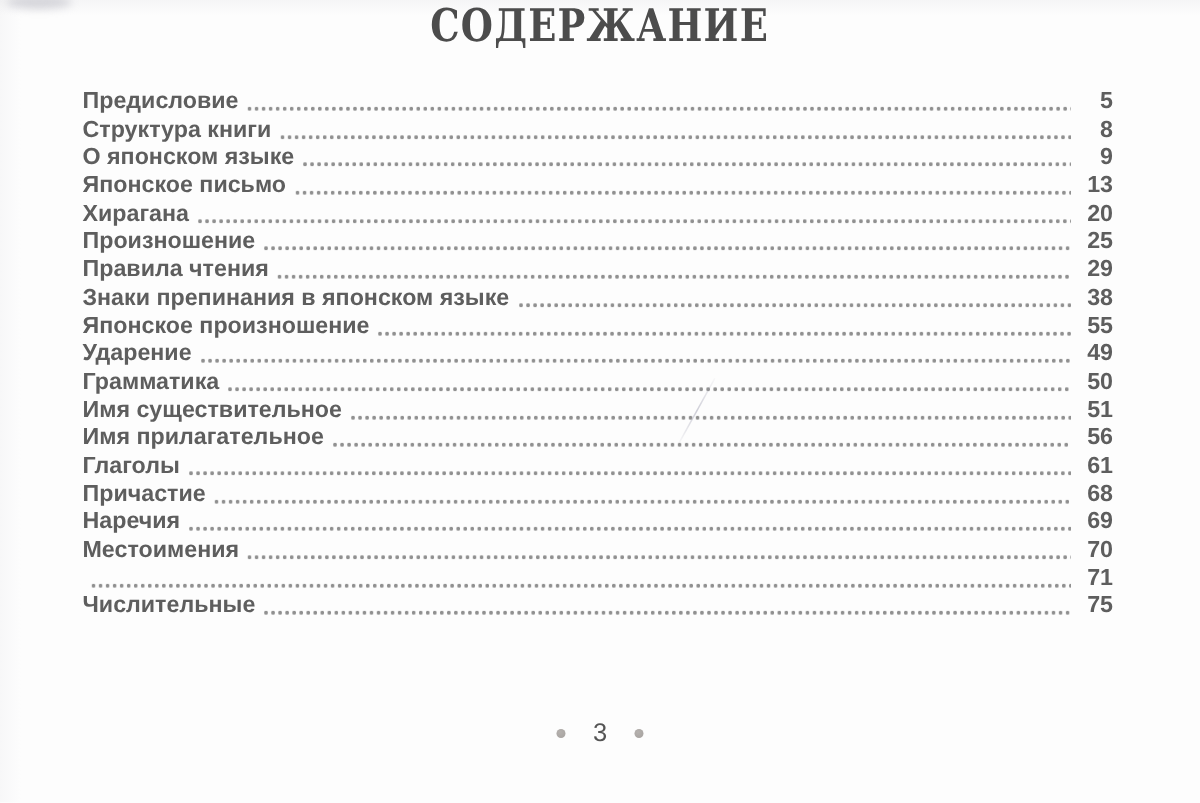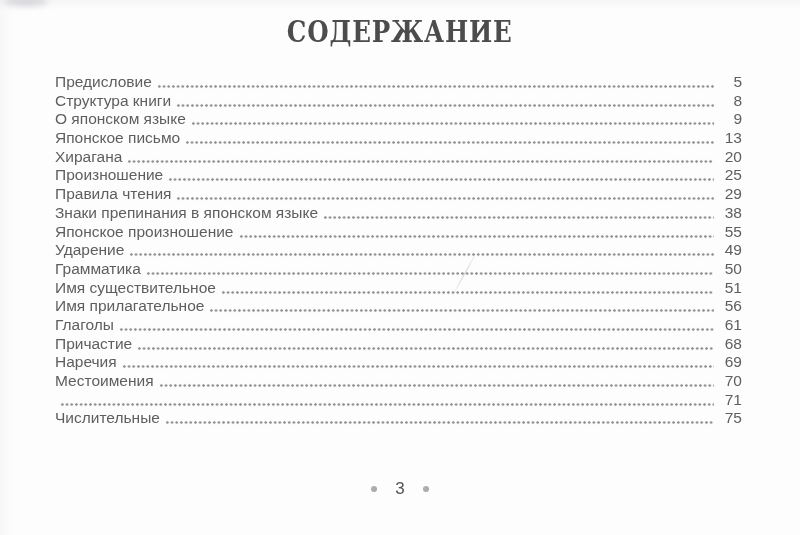--- a/index.html
+++ b/index.html
@@ -29,41 +29,42 @@
   .smudge-tl{
     position:absolute;left:4px;top:-3px;width:44px;height:9px;
     background:#b9b9c2;border-radius:50%;
     filter:blur(3px);opacity:.55;
   }
   .crease{
     position:absolute;left:464px;top:249px;width:1px;height:50px;
     background:linear-gradient(180deg,rgba(160,160,175,0.05),rgba(150,150,170,0.45),rgba(160,160,175,0.05));
     transform:rotate(29deg);
   }
-  .title-wrap{ text-align:center; padding-top:14px; }
+  .title-wrap{ text-align:center; }
   .title{
     display:inline-block;
     font-family:"DejaVu Serif", serif;
     font-weight:700;
     font-size:30px;
     letter-spacing:1px;
     color:var(--title-ink);
     transform:scaleX(0.82);
     transform-origin:center;
   }
   .toc{
     margin:24px 58px 0 55px;
   }
   .toc-row{
     display:flex;
     align-items:baseline;
     height:18.7px;
     line-height:18.7px;
     font-size:15.5px;
     color:var(--entry-ink);
+    font-weight:bold;
   }
   .toc-label{ white-space:nowrap; }
   .leader{
     flex:1 1 auto;
     min-width:16px;
     align-self:stretch;
     margin:0 4px 0 5px;
     background-image:radial-gradient(circle, var(--leader-dot) 1.05px, rgba(255,255,255,0) 1.5px);
     background-size:4.7px 4.7px;
     background-repeat:repeat-x;

